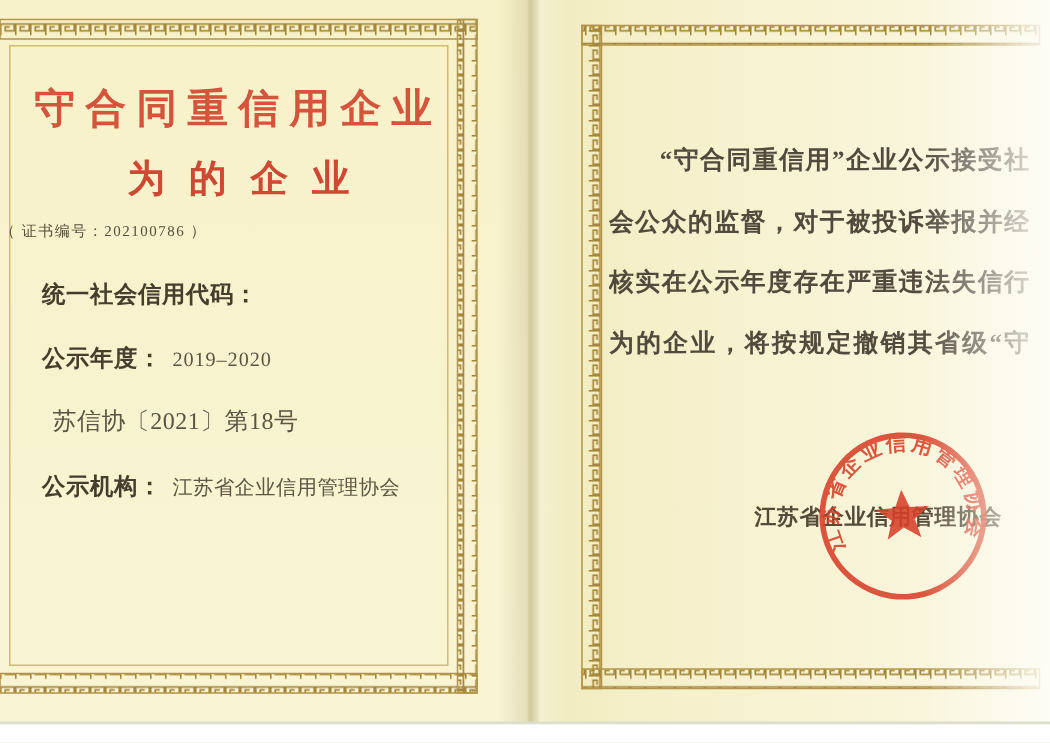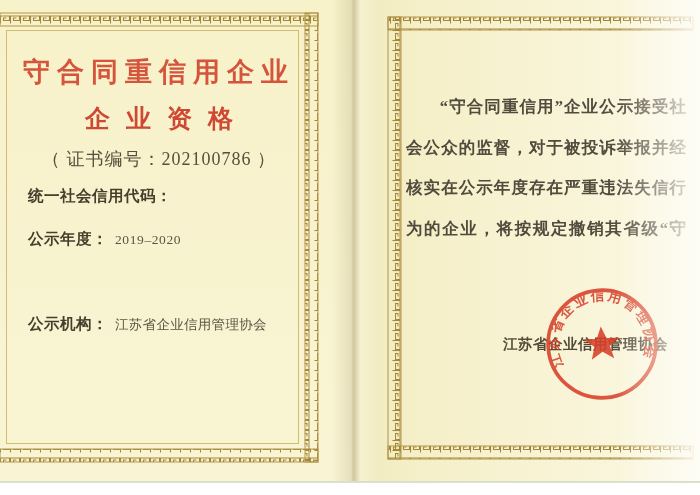--- a/index.html
+++ b/index.html
@@ -28,21 +28,21 @@
     text-align:center;font-size:27px;font-weight:bold;
     letter-spacing:7px;color:#d5543c;white-space:nowrap;
   }
   .title2{
     position:absolute;left:0;top:102px;width:318px;z-index:3;
     text-align:center;font-size:25px;font-weight:bold;
     letter-spacing:16px;text-indent:16px;color:#ce4834;white-space:nowrap;
   }
   .certno{
     position:absolute;left:0;top:147px;width:318px;z-index:3;
-    text-align:center;font-size:18px;color:#564f3d;
+    text-align:left;font-size:10px;color:#564f3d;
     letter-spacing:1px;white-space:nowrap;
   }
   .fields{position:absolute;left:28px;top:186px;z-index:3;}
   .frow{
     display:flex;align-items:baseline;white-space:nowrap;
     margin-bottom:0;height:42.5px;
   }
   .flabel{
     font-size:15.5px;font-weight:bold;color:#463d2c;letter-spacing:.5px;
   }
@@ -113,32 +113,33 @@
     <rect x="0" y="449" width="318" height="13" fill="url(#gkh)" stroke="#b2954a" stroke-width="1"></rect>
     <rect x="305" y="13" width="13" height="449" fill="url(#gkv)" stroke="#b2954a" stroke-width="1"></rect>
     <rect x="6.5" y="30.5" width="292" height="413" fill="none" stroke="#c9ad58" stroke-width="1" opacity=".8"></rect>
 
     <rect x="388" y="17" width="305" height="13" fill="url(#gkh)" stroke="#b2954a" stroke-width="1"></rect>
     <rect x="388" y="446" width="305" height="13" fill="url(#gkh)" stroke="#b2954a" stroke-width="1"></rect>
     <rect x="388" y="17" width="13" height="442" fill="url(#gkv)" stroke="#b2954a" stroke-width="1"></rect>
   </svg>
 
   <div class="title1">守合同重信用企业</div>
-  <div class="title2">企业资格</div>
+  <div class="title2">为的企业</div>
   <div class="certno">（ 证书编号：202100786 ）</div>
 
   <div class="fields">
     <div class="frow">
       <span class="flabel">统一社会信用代码：</span>
     </div>
     <div class="frow">
       <span class="flabel">公示年度：</span>
       <span class="fvalue">2019–2020</span>
     </div>
     <div class="frow">
+      <span class="fvalue">苏信协〔2021〕第18号</span>
     </div>
     <div class="frow">
       <span class="flabel">公示机构：</span>
       <span class="fvalue">江苏省企业信用管理协会</span>
     </div>
   </div>
 
   <div class="notice">
     <div class="nline first">“守合同重信用”企业公示接受社</div>
     <div class="nline">会公众的监督，对于被投诉举报并经</div>

